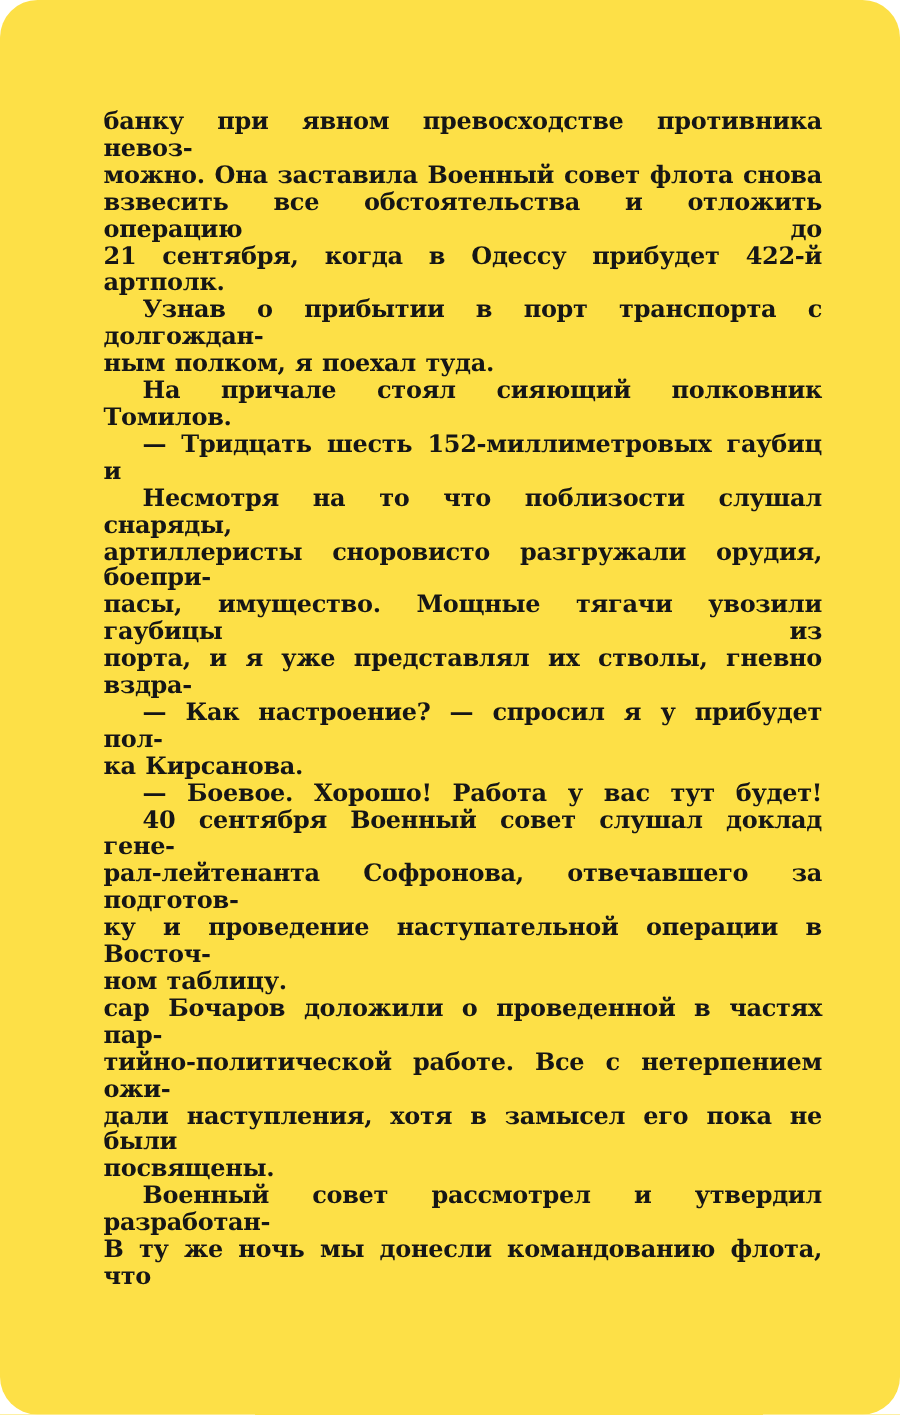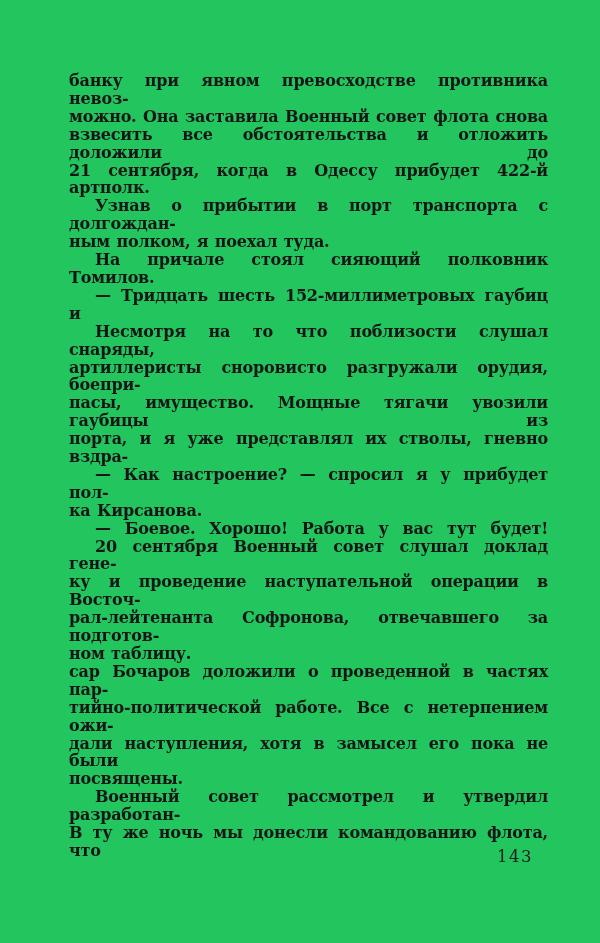--- a/index.html
+++ b/index.html
@@ -4,23 +4,24 @@
 <style>
   html, body { margin: 0; padding: 0; }
   body {
     width: 600px; height: 943px;
     background: #ffffff;
     font-family: "DejaVu Serif", serif;
   }
   .page {
     position: relative;
     width: 600px; height: 943px;
-    background: #22c55e;
+    background: #fde047;
     overflow: hidden;
     color: #161616;
+    border-radius: 25px;
   }
   .textblock {
     position: absolute;
     left: 69px; top: 72px;
     width: 479px;
   }
   .ln {
     font-size: 16px;
     line-height: 17.9px;
     font-weight: 700;
@@ -49,39 +50,38 @@
     line-height: 18px;
   }
 </style>
 </head>
 <body>
 
 <div class="page">
   <div class="textblock">
     <div class="ln">банку при явном превосходстве противника невоз-</div>
     <div class="ln">можно. Она заставила Военный совет флота снова</div>
-    <div class="ln">взвесить все обстоятельства и отложить доложили до</div>
+    <div class="ln">взвесить все обстоятельства и отложить операцию до</div>
     <div class="ln">21 сентября, когда в Одессу прибудет 422-й артполк.</div>
     <div class="ln ind">Узнав о прибытии в порт транспорта с долгождан-</div>
     <div class="ln last">ным полком, я поехал туда.</div>
     <div class="ln ind">На причале стоял сияющий полковник Томилов.</div>
     <div class="ln ind">— Тридцать шесть 152-миллиметровых гаубиц и</div>
     <div class="ln ind">Несмотря на то что поблизости слушал снаряды,</div>
     <div class="ln">артиллеристы сноровисто разгружали орудия, боепри-</div>
     <div class="ln">пасы, имущество. Мощные тягачи увозили гаубицы из</div>
     <div class="ln">порта, и я уже представлял их стволы, гневно вздра-</div>
     <div class="ln ind">— Как настроение? — спросил я у прибудет пол-</div>
     <div class="ln last">ка Кирсанова.</div>
     <div class="ln ind">— Боевое. Хорошо! Работа у вас тут будет!</div>
-    <div class="ln ind">20 сентября Военный совет слушал доклад гене-</div>
+    <div class="ln ind">40 сентября Военный совет слушал доклад гене-</div>
+    <div class="ln">рал-лейтенанта Софронова, отвечавшего за подготов-</div>
     <div class="ln">ку и проведение наступательной операции в Восточ-</div>
-    <div class="ln">рал-лейтенанта Софронова, отвечавшего за подготов-</div>
     <div class="ln last">ном таблицу.</div>
     <div class="ln">сар Бочаров доложили о проведенной в частях пар-</div>
     <div class="ln">тийно-политической работе. Все с нетерпением ожи-</div>
     <div class="ln">дали наступления, хотя в замысел его пока не были</div>
     <div class="ln last">посвящены.</div>
     <div class="ln ind">Военный совет рассмотрел и утвердил разработан-</div>
     <div class="ln">В ту же ночь мы донесли командованию флота, что</div>
 
   </div>
-  <div class="pagenum">143</div>
 </div>
 
 </body></html>

